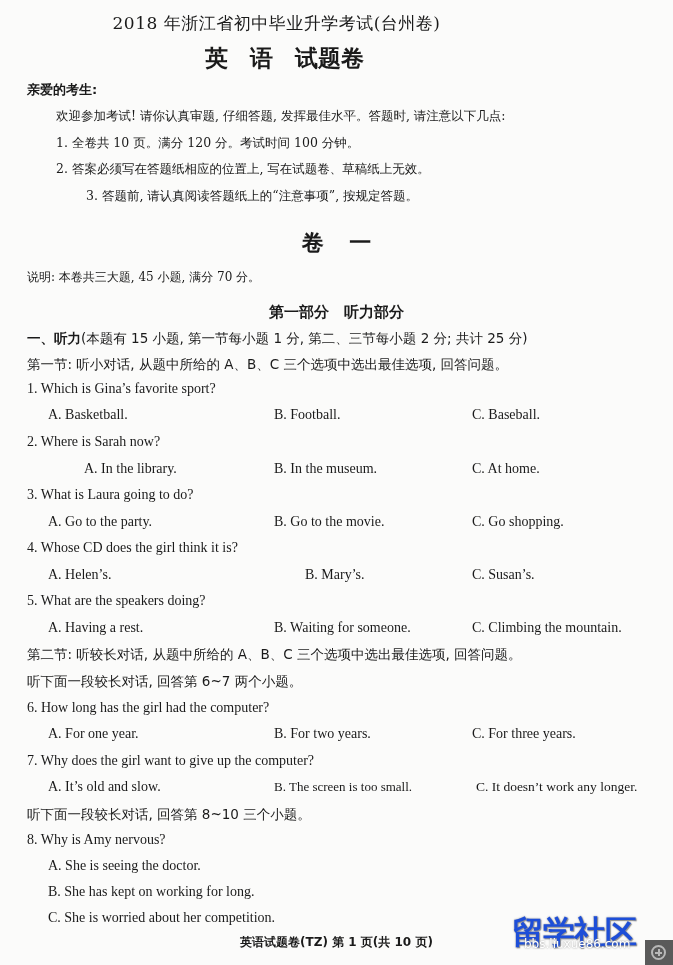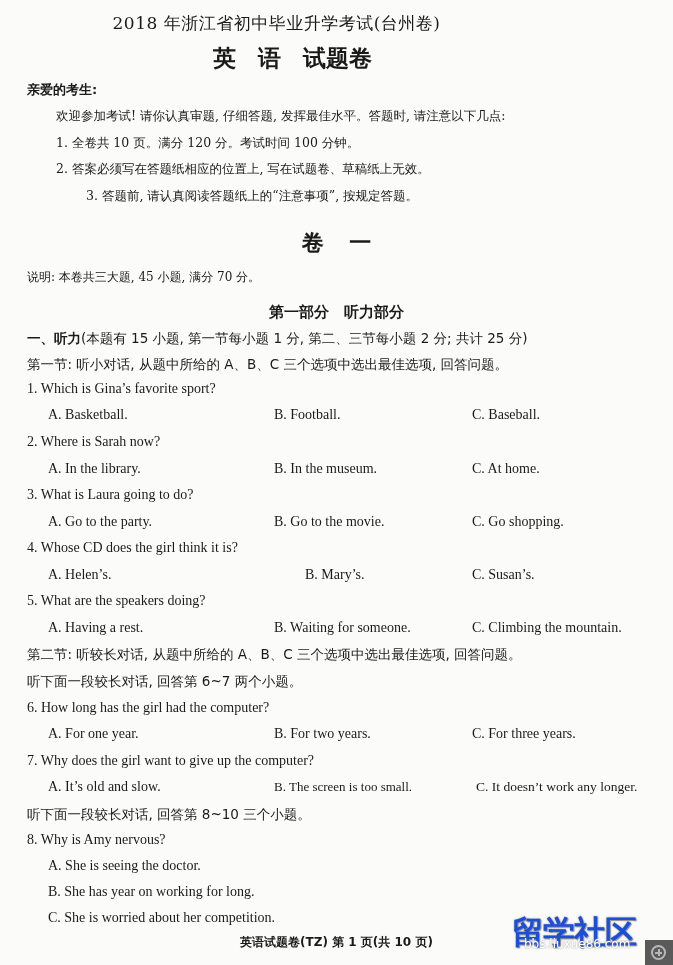--- a/index.html
+++ b/index.html
@@ -24,21 +24,21 @@
     .abs { position: absolute; white-space: nowrap; }
 
     .title-main {
       left: 0; width: 553px; top: 12px;
       text-align: center;
       font-size: 17px;
       letter-spacing: 0.5px;
       font-family: "DejaVu Serif", serif;
     }
     .title-sub {
-      left: 12px; width: 561px; top: 43px;
+      left: 4px; width: 561px; top: 43px;
       text-align: center;
       font-size: 23px;
       font-weight: bold;
       font-family: "DejaVu Sans", sans-serif;
       word-spacing: 14px;
     }
     .greet {
       left: 27px; top: 81px;
       font-size: 13px;
       font-weight: bold;
@@ -164,21 +164,21 @@
     <b>一、听力</b><span>(本题有 15 小题, 第一节每小题 1 分, 第二、三节每小题 2 分; 共计 25 分)</span>
   </div>
   <div class="abs sec-head" style="top:356px;">第一节: 听小对话, 从题中所给的 A、B、C 三个选项中选出最佳选项, 回答问题。</div>
 
   <div class="abs q" style="top:381px;">1. Which is Gina’s favorite sport?</div>
   <div class="abs opt optA" style="top:407px;">A. Basketball.</div>
   <div class="abs opt optB" style="top:407px;">B. Football.</div>
   <div class="abs opt optC" style="top:407px;">C. Baseball.</div>
 
   <div class="abs q" style="top:434px;">2. Where is Sarah now?</div>
-  <div class="abs opt optA" style="top:461px;">A. In the library.</div>
+  <div class="abs opt optA" style="top:461px;margin-left:36px;">A. In the library.</div>
   <div class="abs opt optB" style="top:461px;">B. In the museum.</div>
   <div class="abs opt optC" style="top:461px;">C. At home.</div>
 
   <div class="abs q" style="top:487px;">3. What is Laura going to do?</div>
   <div class="abs opt optA" style="top:514px;">A. Go to the party.</div>
   <div class="abs opt optB" style="top:514px;">B. Go to the movie.</div>
   <div class="abs opt optC" style="top:514px;">C. Go shopping.</div>
 
   <div class="abs q" style="top:540px;">4. Whose CD does the girl think it is?</div>
   <div class="abs opt optA" style="top:567px;">A. Helen’s.</div>
@@ -200,21 +200,21 @@
 
   <div class="abs q" style="top:753px;">7. Why does the girl want to give up the computer?</div>
   <div class="abs opt optA" style="top:779px;">A. It’s old and slow.</div>
   <div class="abs opt optB" style="top:779px; font-size:13px;">B. The screen is too small.</div>
   <div class="abs opt optC" style="top:779px; left:476px; font-size:13.5px;">C. It doesn’t work any longer.</div>
 
   <div class="abs sec-head" style="top:806px;">听下面一段较长对话, 回答第 8~10 三个小题。</div>
 
   <div class="abs q" style="top:832px;">8. Why is Amy nervous?</div>
   <div class="abs opt optA" style="top:858px;">A. She is seeing the doctor.</div>
-  <div class="abs opt optA" style="top:884px;">B. She has year on working for long.</div>
+  <div class="abs opt optA" style="top:884px;">B. She has kept on working for long.</div>
   <div class="abs opt optA" style="top:910px;">C. She is worried about her competition.</div>
 
   <div class="abs footer">英语试题卷(TZ)  第 1 页(共 10 页)</div>
 
   <div class="abs watermark">
     <div class="wm-cn">留学社区</div>
     <div class="wm-url">bbs.liuxue86.com</div>
   </div>
 
   <div class="abs zoom-btn">

